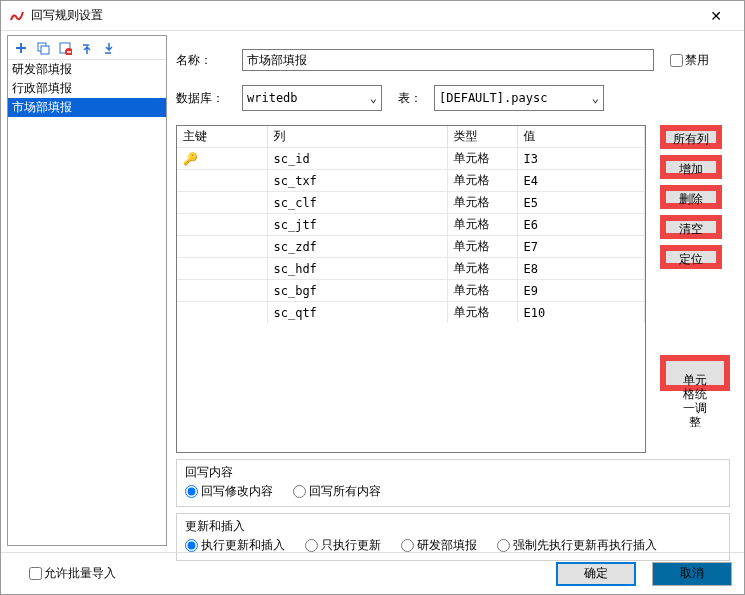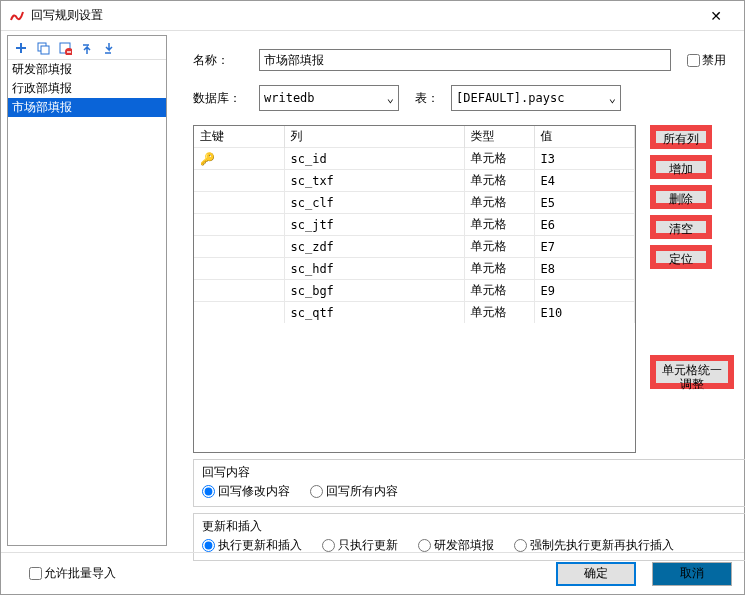--- a/index.html
+++ b/index.html
@@ -11,21 +11,21 @@
 .titlebar .close { width: 40px; text-align: center; font-size: 14px; cursor: pointer; }
 
 .body { position: absolute; top: 30px; bottom: 42px; left: 0; right: 0; }
 .leftpane { position: absolute; left: 6px; top: 4px; width: 160px; bottom: 6px; border: 1px solid #999; background: #fff; }
 .toolbar { height: 24px; border-bottom: 1px solid #e0e0e0; display: flex; align-items: center; padding: 0 4px; gap: 4px; }
 .tool-icon { width: 18px; height: 18px; display: flex; align-items: center; justify-content: center; cursor: pointer; }
 .rulelist { position: absolute; top: 24px; left: 0; right: 0; bottom: 0; overflow: auto; }
 .rule-item { padding: 1px 4px; cursor: pointer; }
 .rule-item.selected { background: #0a64d8; color: #fff; }
 
-.rightpane { position: absolute; left: 175px; right: 10px; top: 4px; bottom: 6px; margin-left: 17px; }
+.rightpane { position: absolute; left: 175px; right: 10px; top: 4px; bottom: 6px; }
 .form-row { display: flex; align-items: center; margin: 14px 0; }
 .form-label { width: 66px; }
 .text-input { height: 22px; border: 1px solid #7a7a7a; padding: 0 4px; font-family: inherit; font-size: 12px; background: #fff; }
 .name-input { width: 412px; }
 .check-wrap { display: flex; align-items: center; margin-left: 16px; }
 .check-wrap input { margin-right: 2px; }
 
 .select { height: 26px; border: 1px solid #7a7a7a; display: flex; align-items: center; padding: 0 4px; background: #fff; position: relative; font-family: monospace; cursor: pointer; }
 .select .arrow { position: absolute; right: 4px; }
 .db-select { width: 140px; }
@@ -36,21 +36,21 @@
 .grid-wrap { border: 1px solid #7a7a7a; width: 470px; height: 328px; overflow: hidden; background: #fff; }
 table { border-collapse: collapse; width: 100%; font-family: "SimSun", monospace; }
 th { text-align: left; font-weight: normal; padding: 2px 6px; height: 20px; background: #fff; border-right: 1px solid #e0e0e0; }
 td { padding: 2px 6px; height: 20px; border-top: 1px solid #e8e8e8; border-right: 1px solid #e8e8e8; }
 .col-pk { width: 90px; }
 .col-col { width: 180px; }
 .col-type { width: 70px; }
 .key-icon { color: #9a9a50; }
 .sidebtns { display: flex; flex-direction: column; margin-left: 14px; }
 .btn { border: 6px solid #ef4444; background: #e1e1e1; height: 24px; width: 62px; cursor: pointer; font-family: inherit; font-size: 12px; margin-bottom: 6px; }
-.btn.wide { width: 84px; height: 34px; line-height: 14px; padding: 2px; margin-top: 80px; }
+.btn.wide { width: 70px; height: 34px; line-height: 14px; padding: 12px; margin-top: 80px; }
 
 .fieldset { border: 1px solid #d0d0d0; padding: 4px 8px 6px; margin-top: 6px; width: 554px; }
 .fieldset .legend { font-size: 12px; }
 .radio-row { display: flex; align-items: center; gap: 10px; margin-top: 2px; }
 .radio-item { display: flex; align-items: center; margin-right: 10px; }
 .radio-item input { margin-right: 3px; }
 
 .footer { position: absolute; bottom: 0; left: 0; right: 0; height: 42px; border-top: 1px solid #e0e0e0; display: flex; align-items: center; padding: 0 12px; }
 .footer .spacer { flex: 1; }
 .btn-primary { border: 2px solid #0078d7; background: #e1e1e1; height: 24px; width: 80px; cursor: pointer; font-family: inherit; font-size: 12px; margin-left: 8px; }

